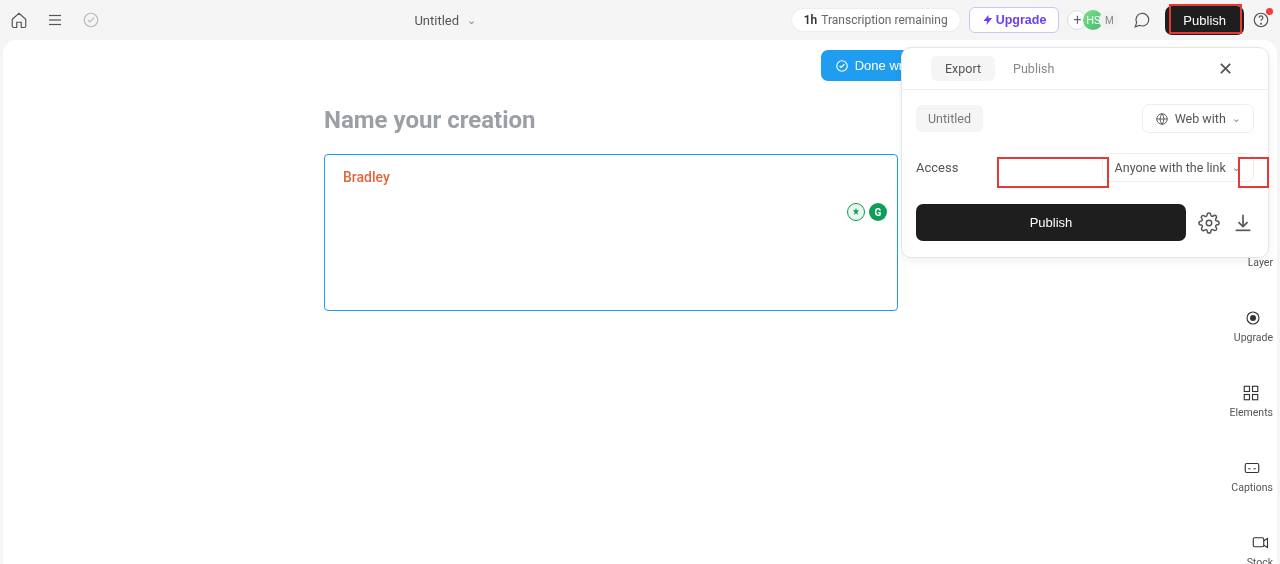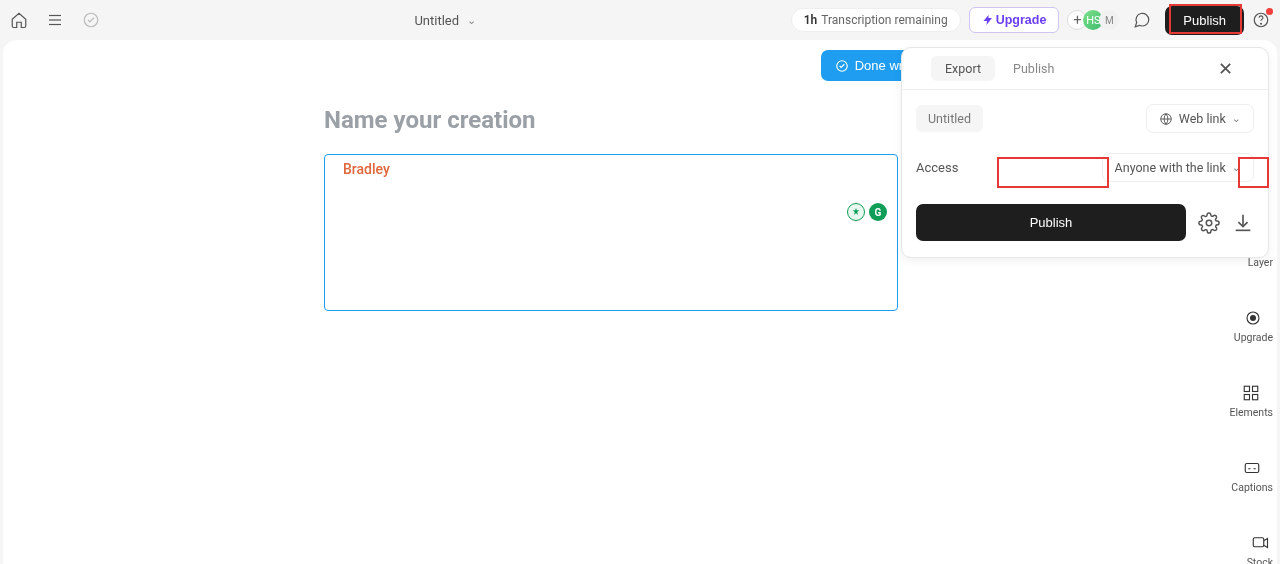--- a/index.html
+++ b/index.html
@@ -32,21 +32,21 @@
   
   
   .main-wrap { position: absolute; top: 40px; left: 3px; right: 3px; bottom: 0; background: #fff; border-radius: 14px 14px 0 0; overflow: hidden; }
   
   
   .done-writing { position: absolute; top: 10px; right: 336px; background: #1e9df1; color: #fff; border: none; border-radius: 7px; padding: 8px 14px; font-size: 13px; font-weight: 500; cursor: pointer; display: flex; align-items: center; gap: 6px; }
   
   
   .content-center { position: absolute; left: 321px; top: 66px; width: 574px; }
   .name-creation { font-size: 24px; color: #9aa0a6; font-weight: 700; margin-bottom: 20px; }
-  .editor-box { border: 1.5px solid #1e9df1; border-radius: 4px; min-height: 157px; padding: 6px 18px; position: relative; background: #fff; }
+  .editor-box { border: 1.5px solid #1e9df1; border-radius: 4px; min-height: 157px; padding: 14px 18px; position: relative; background: #fff; }
   .speaker-name { color: #e0663c; font-size: 14px; font-weight: 500; margin-bottom: 6px; }
   .transcript-line { color: #1e88e5; font-size: 14.5px; line-height: 1.5; }
   .editor-badges { position: absolute; right: 10px; top: 48px; display: flex; gap: 4px; }
   .badge { width: 18px; height: 18px; border-radius: 50%; display:flex;align-items:center;justify-content:center;font-size:10px;font-weight:700;}
   .badge-green { background: #e9f9ef; color: #0f9d58; border: 1px solid #0f9d58; }
   .badge-g { background: #0f9d58; color: #fff; }
   
   
   .publish-panel { position: absolute; top: 47px; left: 901px; width: 368px; background: #fff; border: 1px solid #e6e6e6; border-radius: 10px; box-shadow: 0 3px 10px rgba(0,0,0,0.06); z-index: 50; }
   .panel-tabs { display: flex; align-items: center; padding: 8px 29px; border-bottom: 1px solid #eee; gap: 4px; }
@@ -202,21 +202,21 @@
     <span class="tab">Publish</span>
     <span class="panel-close">✕</span>
   </div>
   <div class="panel-row first">
     <span class="title-chip">Untitled</span>
     <span class="weblink-chip">
       <svg width="14" height="14" viewBox="0 0 24 24" stroke="#555" fill="none" stroke-width="1.6">
           <circle cx="12" cy="12" r="9"></circle>
           <path d="M3 12h18M12 3a14 14 0 0 1 0 18M12 3a14 14 0 0 0 0 18"></path>
         </svg>
-      <span>Web link</span>
+      <span>Web with</span>
       <span class="chevron">⌄</span>
     </span>
   </div>
   <div class="panel-row">
     <span class="access-label">Access</span>
     <span class="access-chip">
       <span>Anyone with the link</span>
       <span class="chevron">⌄</span>
     </span>
   </div>

